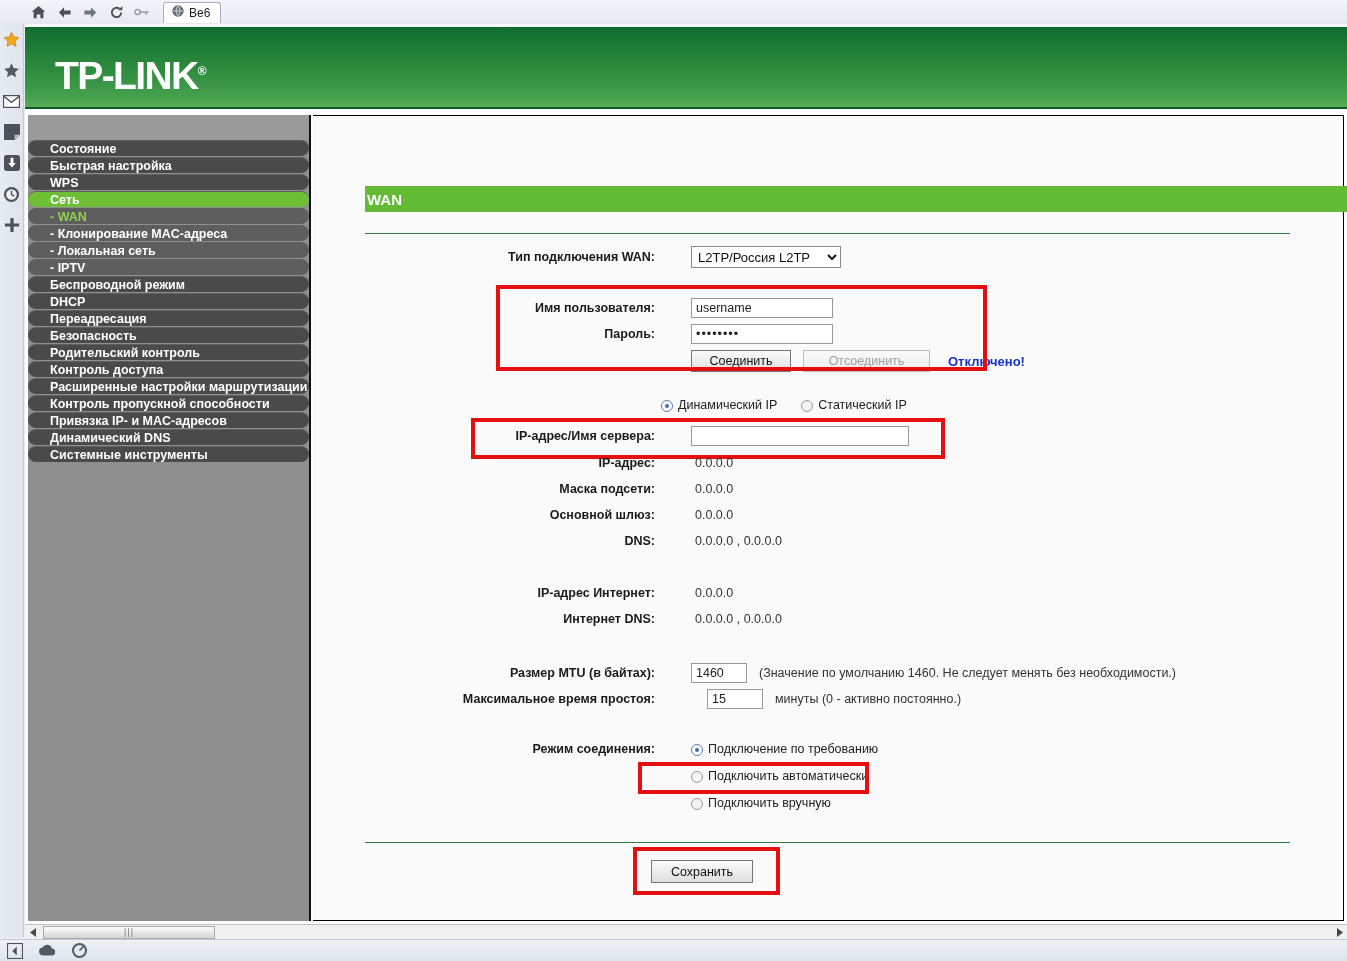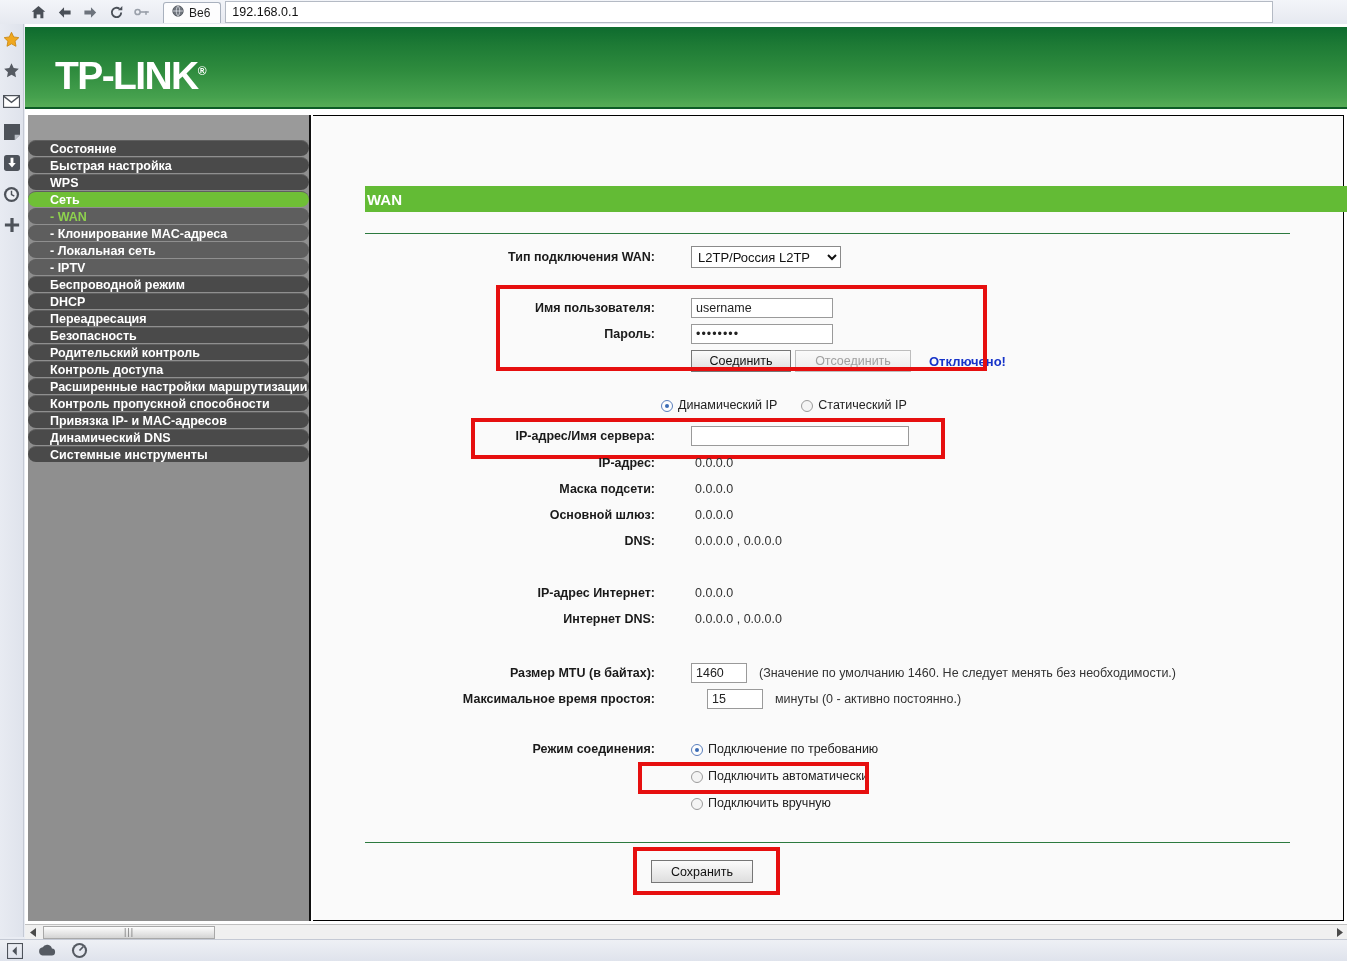--- a/index.html
+++ b/index.html
@@ -220,23 +220,20 @@
         <svg width="12" height="12" viewBox="0 0 16 16">
             <circle cx="8" cy="8" r="7" fill="#6e737b"></circle>
             <circle cx="8" cy="8" r="7" fill="none" stroke="#4a4f57"></circle>
             <path d="M1 8h14M8 1c3 3 3 11 0 14M8 1C5 4 5 12 8 15" stroke="#e6e9f0" fill="none" stroke-width="1"></path>
           </svg>
       </span>
       <span>Ве6</span>
     </div>
   </div>
 
-  <div id="urlbar">
-    <span>192.168.0.1</span>
-  </div>
 </div>
 
 <div id="bookmark-rail">
   <div class="rail-ico">
     <svg width="17" height="17" viewBox="0 0 20 20">
         <path fill="#f0a81e" stroke="#c98612" stroke-width="1" d="M10 1.5l2.6 5.5 6 .8-4.4 4.2 1.1 6-5.3-2.9-5.3 2.9 1.1-6L1.4 7.8l6-.8z"></path>
       </svg>
   </div>
   <div class="rail-ico">
     <svg width="17" height="17" viewBox="0 0 20 20">
@@ -366,21 +363,21 @@
     </div>
     <div class="frow" style="left:52px; top:208px;">
       <span class="flabel" style="width:290px">Пароль:</span>
       <div class="ftext-in" style="width:142px; margin-left:36px; letter-spacing:1px;">
         <span>••••••••</span>
       </div>
     </div>
     <div class="frow" style="left:52px; top:234px;">
       <span style="width:290px; display:inline-block;"></span>
       <button class="btn" style="margin-left:36px; width:100px;">Соединить</button>
-      <button class="btn disabled" style="margin-left:4px; width:116px;">Отсоединить</button>
+      <button class="btn disabled" style="margin-left:12px; width:127px;">Отсоединить</button>
       <span class="status-txt" style="margin-left:18px;">Отключено!</span>
     </div>
     <div class="hl-box" style="left:183px; top:169px; width:491px; height:86px;"></div>
 
     <div class="frow" style="left:348px; top:282px; gap:24px;">
       <label class="radio-wrap">
         <span class="radio on"></span>
         <span>Динамический IP</span>
       </label>
       <label class="radio-wrap">

